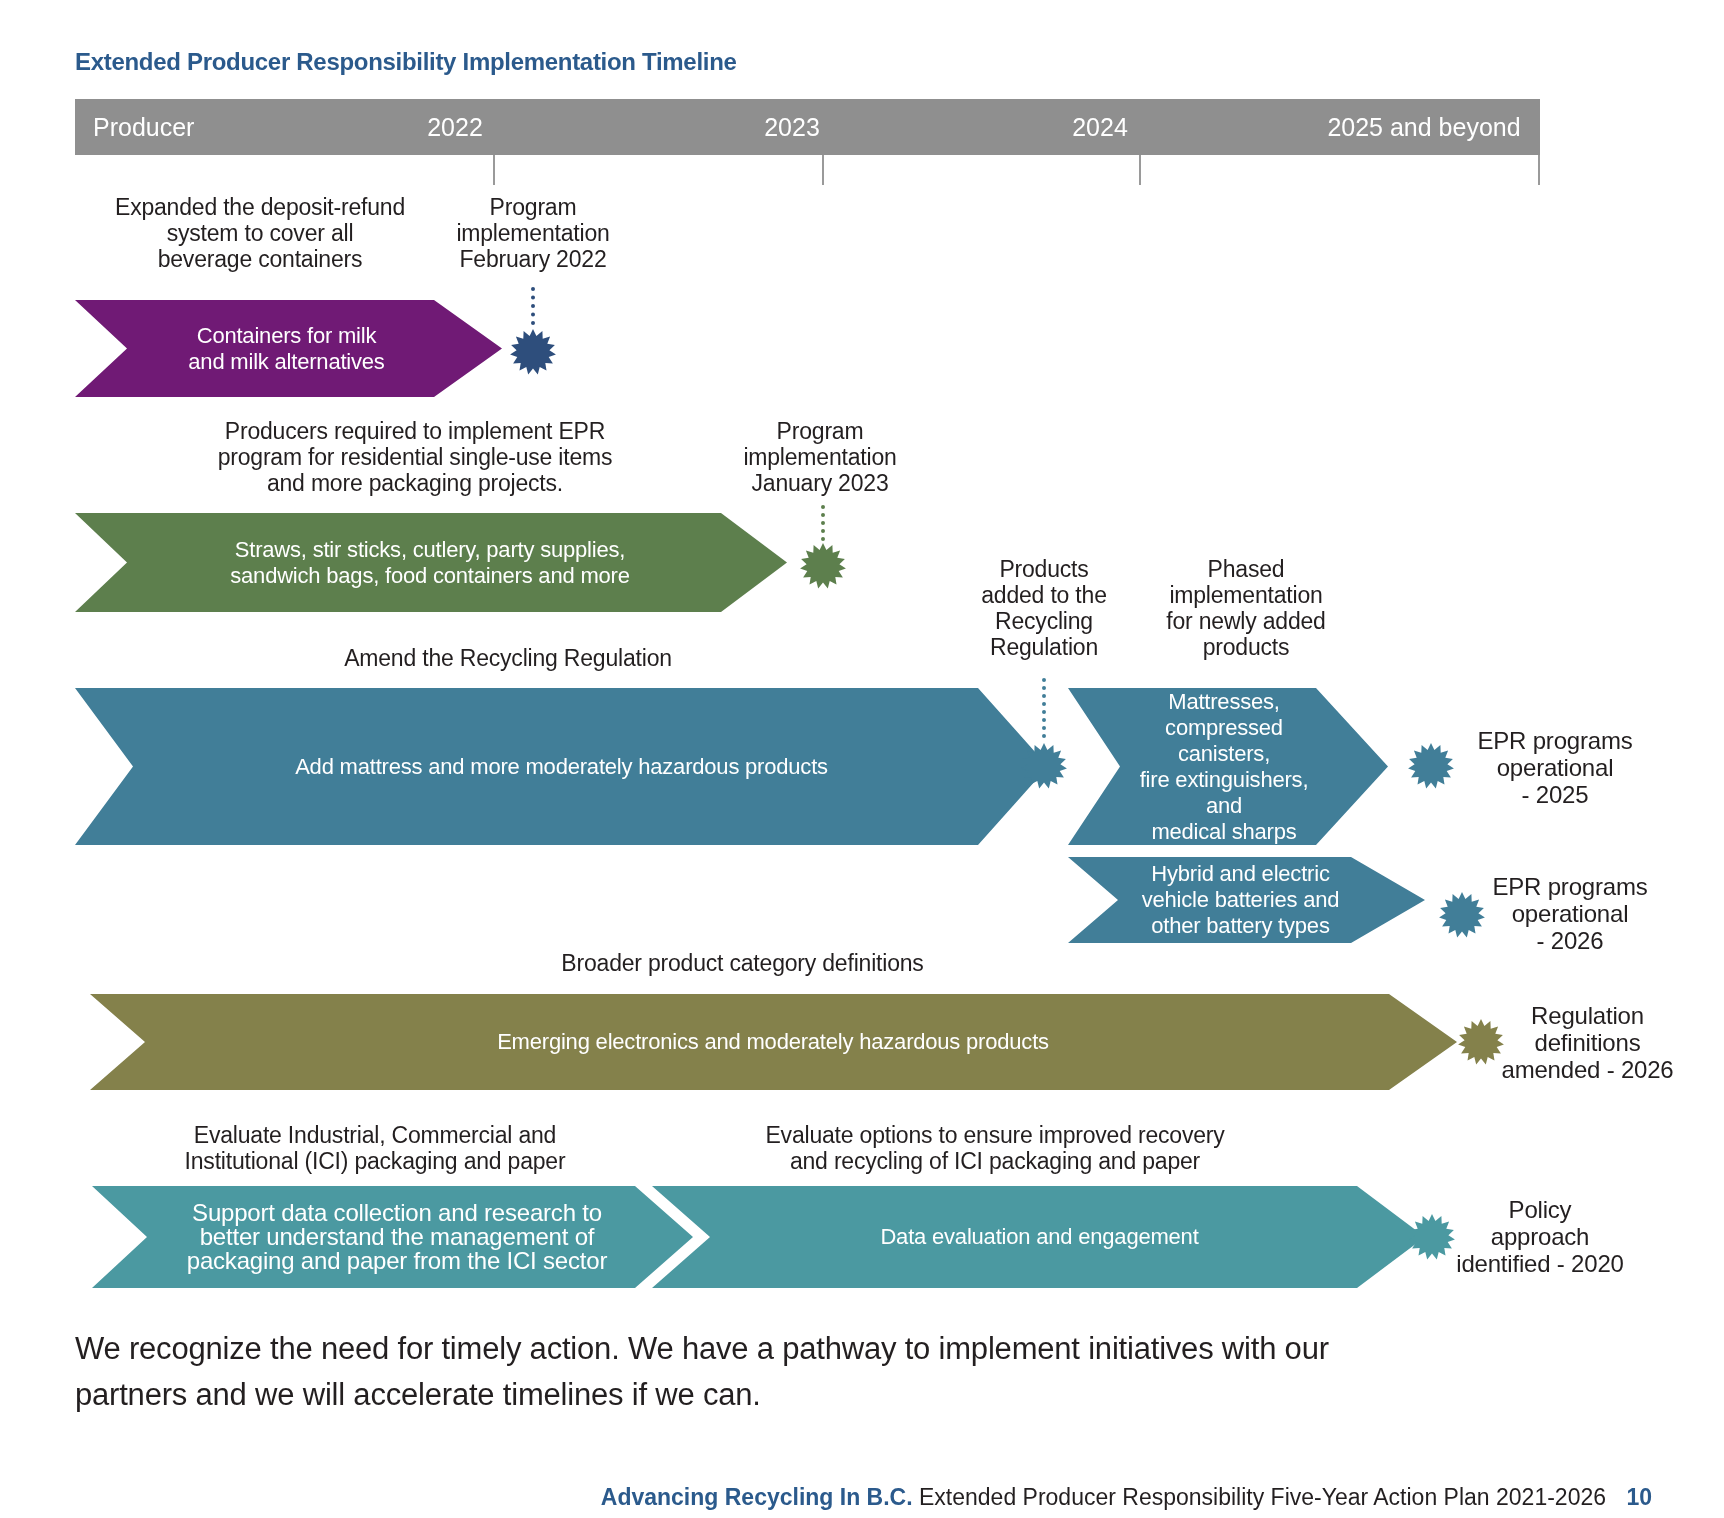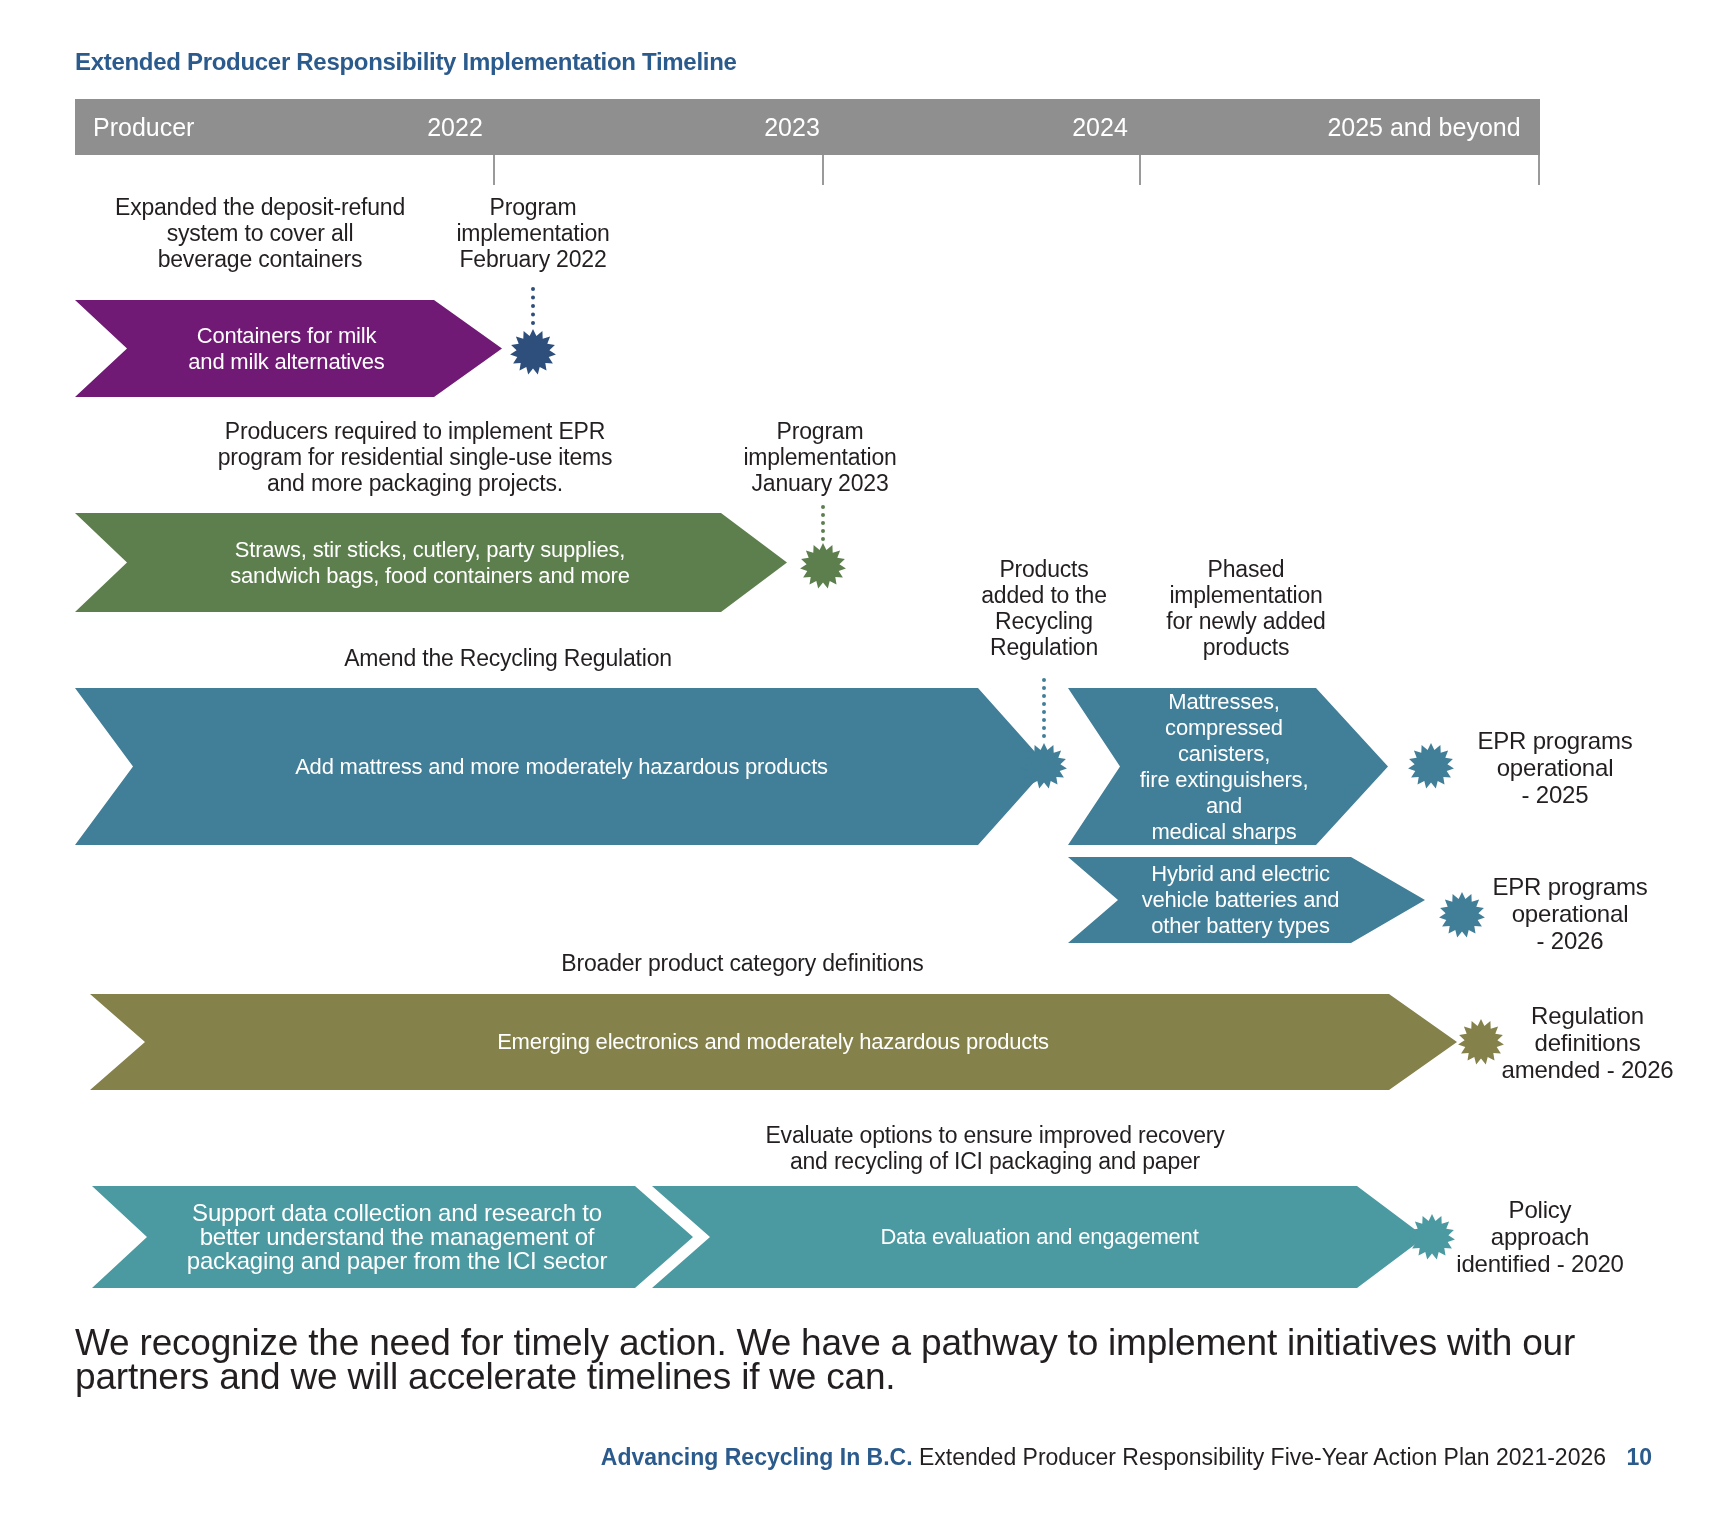--- a/index.html
+++ b/index.html
@@ -55,25 +55,25 @@
   .a-teal{background:#417e98;} .c-teal{color:#417e98;}
   .a-olive{background:#84814b;} .c-olive{color:#84814b;}
   .a-tealLight{background:#4b99a1;} .c-tealLight{color:#4b99a1;}
   
   .dotline{width:0;border-left:4px dotted currentColor;}
   
   .starburst{width:48px;height:48px;}
   
   .closing{
     left:75px;top:1326px;width:1520px;
-    font-size:37px;line-height:34px;white-space:pre-line;
+    font-size:31px;line-height:46px;white-space:pre-line;
     letter-spacing:-0.2px;
   }
   .footer{
-    right:72px;top:1444px;
+    right:72px;top:1484px;
     font-size:23px;white-space:nowrap;text-align:center;
   }
   .footer .brand{font-weight:bold;color:#2b5a8c;}
   .footer .pagenum{font-weight:bold;color:#2b5a8c;margin-left:14px;}
 </style>
 </head>
 <body>
 
 <div class="page">
 
@@ -166,20 +166,22 @@
   <div class="abs chev a-olive" style="left:90px;top:994px;width:1367px;height:96px;--tip:68px;--notch:55px;">
     <span class="chev-text">Emerging electronics and moderately hazardous products</span>
   </div>
   <div class="abs starburst c-olive" style="left:1457px;top:1018px;"><svg width="48" height="48" viewBox="0 0 48 48">
         <polygon points="24.0,1.0 27.4,7.9 33.4,3.0 33.7,10.7 41.1,8.6 38.3,15.8 45.9,16.9 40.4,22.3 46.9,26.4 39.7,29.1 43.9,35.5 36.3,35.0 37.5,42.6 30.7,39.1 28.8,46.5 24.0,40.5 19.2,46.5 17.3,39.1 10.5,42.6 11.7,35.0 4.1,35.5 8.3,29.1 1.1,26.4 7.6,22.3 2.1,16.9 9.7,15.7 6.9,8.6 14.3,10.7 14.6,3.0 20.6,7.9" fill="currentColor"></polygon>
       </svg></div>
   <div class="abs lbl big" style="left:1480px;top:1002px;width:215px;">Regulation
 definitions
 amended - 2026</div>
 
+  <div class="abs lbl" style="left:150px;top:1122px;width:450px;">Evaluate Industrial, Commercial and
+Institutional (ICI) packaging and paper</div>
   <div class="abs lbl" style="left:720px;top:1122px;width:550px;">Evaluate options to ensure improved recovery
 and recycling of ICI packaging and paper</div>
   <div class="abs chev a-tealLight" style="left:92px;top:1186px;width:601px;height:102px;--tip:58px;--notch:55px;">
     <span class="chev-text" style="font-size:24px;line-height:24px;">Support data collection and research to
 better understand the management of
 packaging and paper from the ICI sector</span>
   </div>
   <div class="abs chev a-tealLight" style="left:652px;top:1186px;width:773px;height:102px;--tip:68px;--notch:58px;">
     <span class="chev-text">Data evaluation and engagement</span>
   </div>

